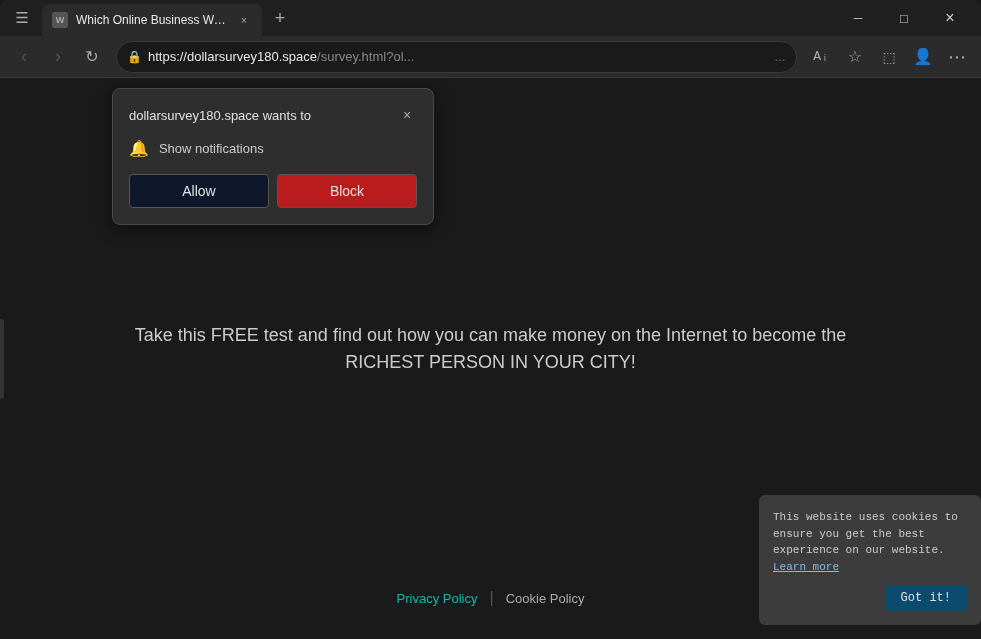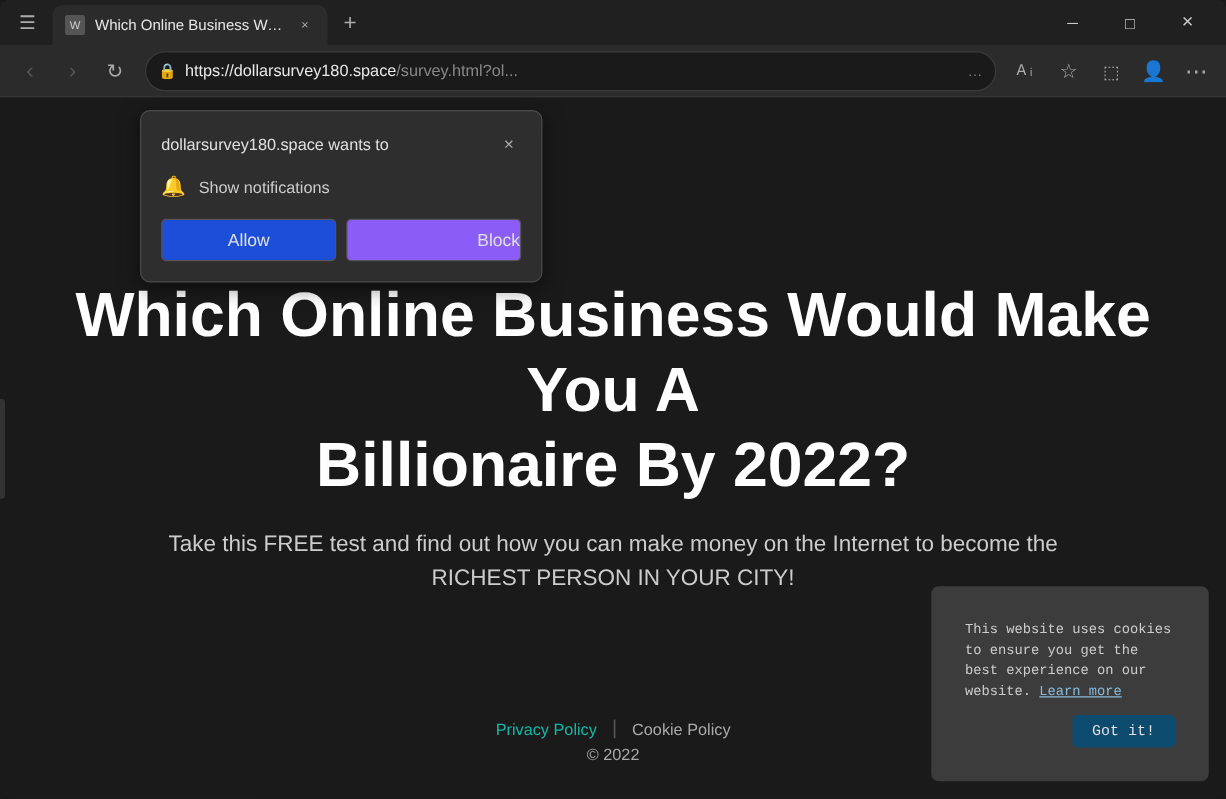--- a/index.html
+++ b/index.html
@@ -84,56 +84,52 @@
     <div style="width:32px;height:32px;display:flex;align-items:center;justify-content:center;color:#aaa;font-size:18px;cursor:pointer;border-radius:4px;">
       ⋯
     </div>
   </div>
 
   <div style="position:relative; width:981px; height:calc(639px - 78px); background:#1a1a1a; display:flex; flex-direction:column; align-items:center; justify-content:center; overflow:hidden;">
 
     <div style="position:absolute;left:0;top:50%;transform:translateY(-50%);width:4px;height:80px;background:#333;border-radius:0 3px 3px 0;"></div>
 
     <div style="text-align:center; color:white; padding:20px; margin-top:-20px;">
-      <div style="font-size:50px;font-weight:700;color:white;line-height:1.2;margin-bottom:20px;">
-        Which Online Business Would Make You A<br>Billionaire By 2022?
-      </div>
       <div style="font-size:18px;color:#cccccc;line-height:1.5;max-width:720px;margin:0 auto;">Take this FREE test and find out how you can make money on the Internet to become the RICHEST PERSON IN YOUR CITY!</div>
     </div>
 
     <div style="position:absolute;bottom:28px;left:50%;transform:translateX(-50%);text-align:center;">
       <div style="display:flex;align-items:center;gap:12px;justify-content:center;margin-bottom:4px;">
         <a style="color:#14b8a6;text-decoration:none;font-size:13px;cursor:pointer;">Privacy Policy</a>
         <span style="color:#555;">|</span>
         <a style="color:#aaa;text-decoration:none;font-size:13px;cursor:pointer;">Cookie Policy</a>
       </div>
-      <div style="color:#aaa;font-size:13px;">© 2022</div>
     </div>
 
     <div style="position:absolute;top:10px;left:112px;width:322px;background:#2e2e2e;border:1px solid #4a4a4a;border-radius:8px;box-shadow:0 4px 16px rgba(0,0,0,0.5);padding:16px;">
 
       <div style="display:flex;align-items:center;justify-content:space-between;margin-bottom:14px;">
         <span style="font-size:13px;color:#e0e0e0;">dollarsurvey180.space wants to</span>
         <div style="width:20px;height:20px;display:flex;align-items:center;justify-content:center;color:#aaa;font-size:14px;cursor:pointer;border-radius:3px;">
           ×
         </div>
       </div>
 
       <div style="display:flex;align-items:center;gap:10px;margin-bottom:16px;">
         <span style="font-size:16px;color:#ccc;">🔔</span>
         <span style="color:#ccc;font-size:13px;text-align:center;">Show notifications</span>
       </div>
 
       <div style="display:flex;gap:8px;">
-        <button style="flex:1;height:34px;border:1px solid #555;border-radius:4px;background:#1d4ed8;color:#e0e0e0;font-size:14px;cursor:pointer;">Allow</button>
-        <button style="flex:1;height:34px;border:1px solid #555;border-radius:4px;background:#8b5cf6;color:#e0e0e0;font-size:14px;cursor:pointer;text-align:right;">Block</button>
+        <button style="flex:1;height:34px;border:1px solid #555;border-radius:4px;background:#0f172a;color:#e0e0e0;font-size:14px;cursor:pointer;">Allow</button>
+        <button style="flex:1;height:34px;border:1px solid #555;border-radius:4px;background:#b91c1c;color:#e0e0e0;font-size:14px;cursor:pointer;">Block</button>
       </div>
     </div>
 
-    <div style="position:absolute;bottom:14px;right:14px;width:222px;background:#3c3c3c;border-radius:6px;padding:27px;">
+    <div style="position:absolute;bottom:14px;right:0;width:222px;background:#3c3c3c;border-radius:6px;padding:14px;">
       <p style="font-size:11px;color:#ccc;line-height:1.5;margin-bottom:10px;font-family:'Courier New',monospace;">
         <span>This website uses cookies to ensure you get the best experience on our website.</span>
         <span> </span><a style="color:#88bbdd;text-decoration:underline;cursor:pointer;font-family:'Courier New',monospace;">Learn more</a>
       </p>
       <button style="display:block;margin-left:auto;background:#0c4a6e;border:none;border-radius:4px;color:#e0e0e0;padding:6px 16px;font-size:12px;cursor:pointer;font-family:'Courier New',monospace;">Got it!</button>
     </div>
 
   </div>
 </div>
 

